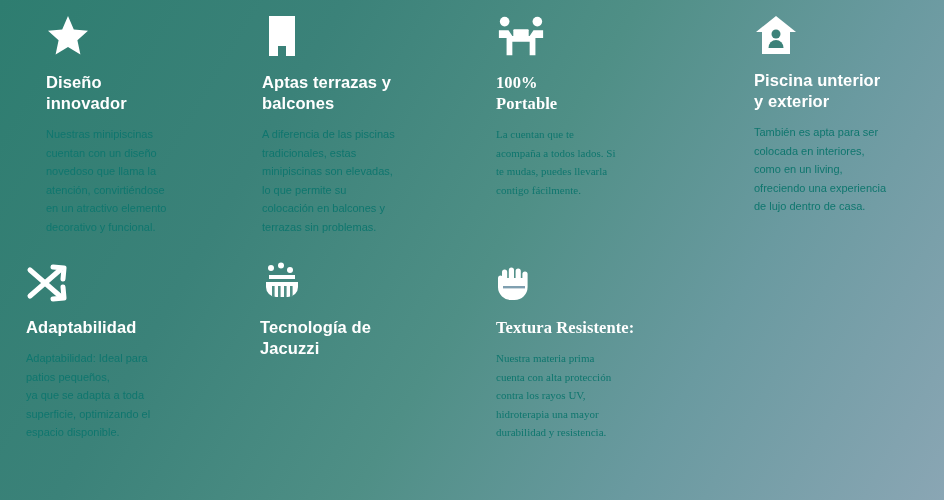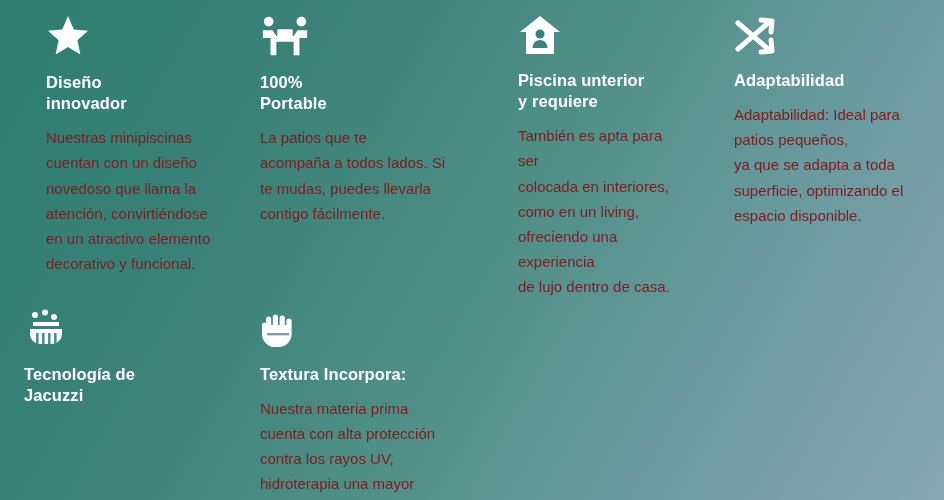--- a/index.html
+++ b/index.html
@@ -22,42 +22,42 @@
     height: 500px;
     box-sizing: border-box;
     padding: 6px 0 0 0;
   }
   .feature {
     box-sizing: border-box;
     padding: 4px 22px 0 46px;
   }
   .feature.col2 { padding-left: 26px; }
   .feature.col3 { padding-left: 24px; }
-  .feature.col4 { padding-left: 24px; }
+  .feature.col4 { padding-left: 24px; font-family: Liberation Serif, serif; }
   .feature-icon {
     height: 52px;
     display: flex;
     align-items: center;
     color: #ffffff;
   }
   .feature-icon svg { display: block; }
   .feature-title {
     font-size: 16.5px;
     font-weight: bold;
     line-height: 1.28;
     margin: 10px 0 11px 0;
     letter-spacing: 0.1px;
     white-space: pre-line;
     color: #ffffff;
   }
   .feature-body {
-    font-size: 15px;
+    font-size: 11px;
     line-height: 1.68;
     white-space: pre-line;
-    color: #7f1d1d;
+    color: #0f766e;
   }
   .row2 .feature-title { margin-top: 8px; }
 </style>
 </head>
 <body>
 
 <div class="features-grid">
 
   <div class="feature col1">
     <div class="feature-icon">
@@ -68,49 +68,64 @@
     <div class="feature-title">Diseño
 innovador</div>
     <div class="feature-body">Nuestras minipiscinas
 cuentan con un diseño
 novedoso que llama la
 atención, convirtiéndose
 en un atractivo elemento
 decorativo y funcional.</div>
   </div>
 
+  <div class="feature col2">
+    <div class="feature-icon">
+      <svg width="40" height="44" viewBox="0 0 40 44" fill="currentColor" aria-hidden="true">
+        <path d="M7 2 H33 V42 H24 V32 H16 V42 H7 Z M12 8 H17 V13 H12 Z M23 8 H28 V13 H23 Z M12 17 H17 V22 H12 Z M23 17 H28 V22 H23 Z M12 26 H17 V31 H12 Z M23 26 H28 V31 H23 Z"></path>
+      </svg>
+    </div>
+    <div class="feature-title">Aptas terrazas y
+balcones</div>
+    <div class="feature-body">A diferencia de las piscinas
+tradicionales, estas
+minipiscinas son elevadas,
+lo que permite su
+colocación en balcones y
+terrazas sin problemas.</div>
+  </div>
 
 
   <div class="feature col4">
     <div class="feature-icon">
       <svg width="50" height="44" viewBox="0 0 52 44" fill="currentColor" aria-hidden="true">
         <circle cx="9" cy="7" r="5"></circle>
         <circle cx="43" cy="7" r="5"></circle>
         <path d="M3 16 h10 l4 6 h18 l4 -6 h10 v8 h-8 v18 h-6 V28 H17 v14 h-6 V24 H3 Z"></path>
         <rect x="18" y="15" width="16" height="12" rx="1"></rect>
       </svg>
     </div>
     <div class="feature-title">100%
 Portable</div>
-    <div class="feature-body">La patios que te
+    <div class="feature-body">La cuentan que te
 acompaña a todos lados. Si
 te mudas, puedes llevarla
 contigo fácilmente.</div>
   </div>
 
   <div class="feature col1 row2">
     <div class="feature-icon">
       <svg width="44" height="44" viewBox="0 0 44 44" fill="currentColor" aria-hidden="true">
         <path d="M22 2 L42 18 H36 V40 H8 V18 H2 Z"></path>
         <circle cx="22" cy="20" r="4.5" fill="#3c8279"></circle>
         <path d="M14.5 34 a7.5 8 0 0 1 15 0 Z" fill="#3c8279"></path>
       </svg>
     </div>
     <div class="feature-title">Piscina unterior
-y requiere</div>
+y exterior</div>
     <div class="feature-body">También es apta para ser
 colocada en interiores,
 como en un living,
 ofreciendo una experiencia
 de lujo dentro de casa.</div>
   </div>
 
   <div class="feature col2 row2">
     <div class="feature-icon">
       <svg width="44" height="40" viewBox="0 0 44 40" fill="none" stroke="currentColor" stroke-width="5" stroke-linecap="round" aria-hidden="true">
@@ -146,21 +161,21 @@
 Jacuzzi</div>
   </div>
 
   <div class="feature col4 row2">
     <div class="feature-icon">
       <svg width="36" height="42" viewBox="0 0 36 42" fill="currentColor" aria-hidden="true">
         <path d="M6 10 a2.6 2.6 0 0 1 5.2 0 v6 h1.6 v-8 a2.6 2.6 0 0 1 5.2 0 v8 h1.6 v-7 a2.6 2.6 0 0 1 5.2 0 v7 h1.6 v-4 a2.6 2.6 0 0 1 5.2 0 v13 a13 13 0 0 1 -13 13 h-3 A13 13 0 0 1 2 25 v-9 a2.6 2.6 0 0 1 4 -2 Z"></path>
         <rect x="7" y="24" width="22" height="2.4" fill="#7f9fb0"></rect>
       </svg>
     </div>
-    <div class="feature-title">Textura Incorpora:</div>
+    <div class="feature-title">Textura Resistente:</div>
     <div class="feature-body">Nuestra materia prima
 cuenta con alta protección
 contra los rayos UV,
 hidroterapia una mayor
 durabilidad y resistencia.</div>
   </div>
 
 </div>
 
 </body></html>

